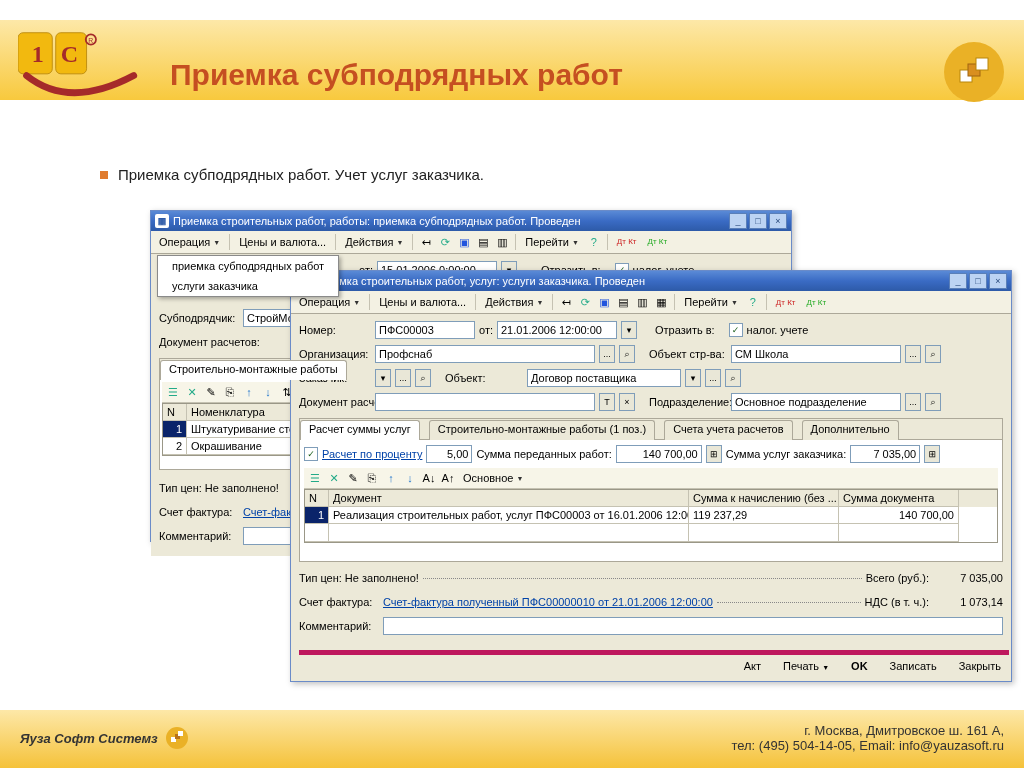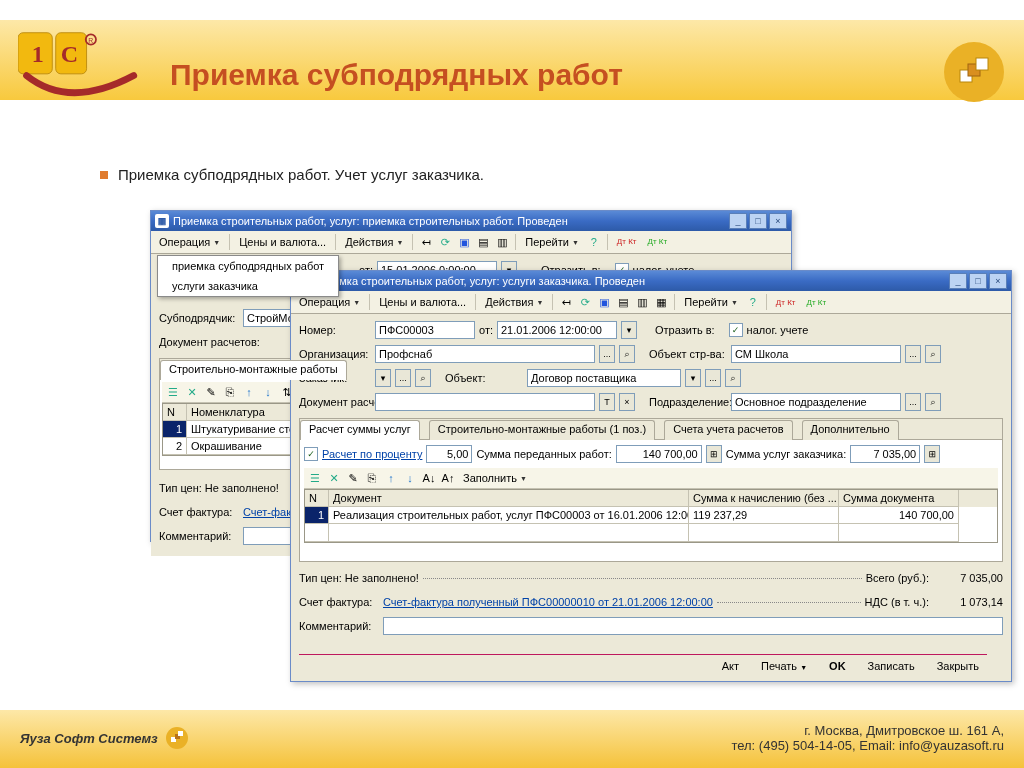--- a/index.html
+++ b/index.html
@@ -34,21 +34,21 @@
 .tab{padding:2px 8px;border:1px solid #aca899;border-bottom:none;background:#ece9d8;margin-right:9px;position:relative;top:1px;border-radius:3px 3px 0 0;white-space:nowrap;cursor:pointer}
 .tab.active{background:#fff;font-weight:normal;z-index:2}
 .tabbody{border-top:1px solid #aca899;padding:6px;background:#fff;min-height:50px}
 .grid{border:1px solid #9a9787;background:#fff;font-size:11px}
 .grid .gh{display:flex;background:#ece9d8}
 .grid .gh>div,.grid .gr>div{border-right:1px solid #c5c2b2;border-bottom:1px solid #c5c2b2;padding:2px 4px;box-sizing:border-box;overflow:hidden;white-space:nowrap}
 .grid .gr{display:flex;background:#fff}
 .grid .sel{background:#0a246a;color:#fff}
 .gridtb{height:20px;background:#f7f5e8;border-bottom:1px solid #c5c2b2;display:flex;align-items:center;padding:0 3px;gap:3px}
 .link{color:#0042a8;text-decoration:underline;cursor:pointer}
-.footer{position:absolute;bottom:4px;left:8px;right:24px;height:22px;display:flex;align-items:center;justify-content:flex-end;gap:6px;background:#ece9d8;border-top:1px solid #be185d;font-size:11px}
+.footer{position:absolute;bottom:4px;left:8px;right:2px;height:22px;display:flex;align-items:center;justify-content:flex-end;gap:6px;background:#ece9d8;border-top:5px solid #be185d;font-size:11px}
 .fbtn{padding:2px 8px;cursor:pointer}
 .dotted{border-bottom:1px dotted #888;flex:1;height:1px}
 .slide-footer{position:absolute;left:20px;right:20px;bottom:10px;height:40px;display:flex;align-items:center;justify-content:space-between;font-size:13px;color:#333}
 .slide-footer .company{display:flex;align-items:center;gap:8px;font-style:italic;font-weight:bold}
 .slide-footer .addr{text-align:right;font-size:13px}
 .mini-menu{position:absolute;border:1px solid #8a8a8a;background:#fff;box-shadow:2px 2px 4px rgba(0,0,0,.3);font-size:11px;z-index:5}
 .mini-menu div{padding:4px 14px;white-space:nowrap;cursor:pointer}
 </style>
 </head>
 <body>
@@ -77,21 +77,21 @@
   <div class="bullet-line">
     <span class="sq"></span>
     <span>Приемка субподрядных работ. Учет услуг заказчика.</span>
   </div>
 
   <div class="windows-area">
 
     <div class="win win1">
       <div class="titlebar">
         <span class="ic">▦</span>
-        <span>Приемка строительных работ, услуг: приемка строительных работ. Проведен</span>
+        <span>Приемка строительных работ, работы: приемка субподрядных работ. Проведен</span>
         <span class="spacer"></span>
         <span class="tb-btn">_</span>
         <span class="tb-btn">□</span>
         <span class="tb-btn">×</span>
       </div>
       <div class="toolbar">
         <span class="tb-item">
             <span>Операция</span>
             <span class="drop">▼</span>
           </span>
@@ -304,21 +304,21 @@
             <div class="gridtb">
               <span class="tb-icon" style="color:#2a8">☰</span>
               <span class="tb-icon" style="color:#2a8">✕</span>
               <span class="tb-icon">✎</span>
               <span class="tb-icon">⎘</span>
               <span class="tb-icon" style="color:#27c">↑</span>
               <span class="tb-icon" style="color:#27c">↓</span>
               <span class="tb-icon">A↓</span>
               <span class="tb-icon">A↑</span>
               <span class="tb-item">
-                  <span>Заполнить</span>
+                  <span>Основное</span>
                   <span class="drop">▼</span>
                 </span>
             </div>
             <div class="grid">
               <div class="gh">
                 <div style="width:24px">N</div>
                 <div style="width:360px">Документ</div>
                 <div style="width:150px">Сумма к начислению (без ...</div>
                 <div style="width:120px">Сумма документа</div>
               </div>

